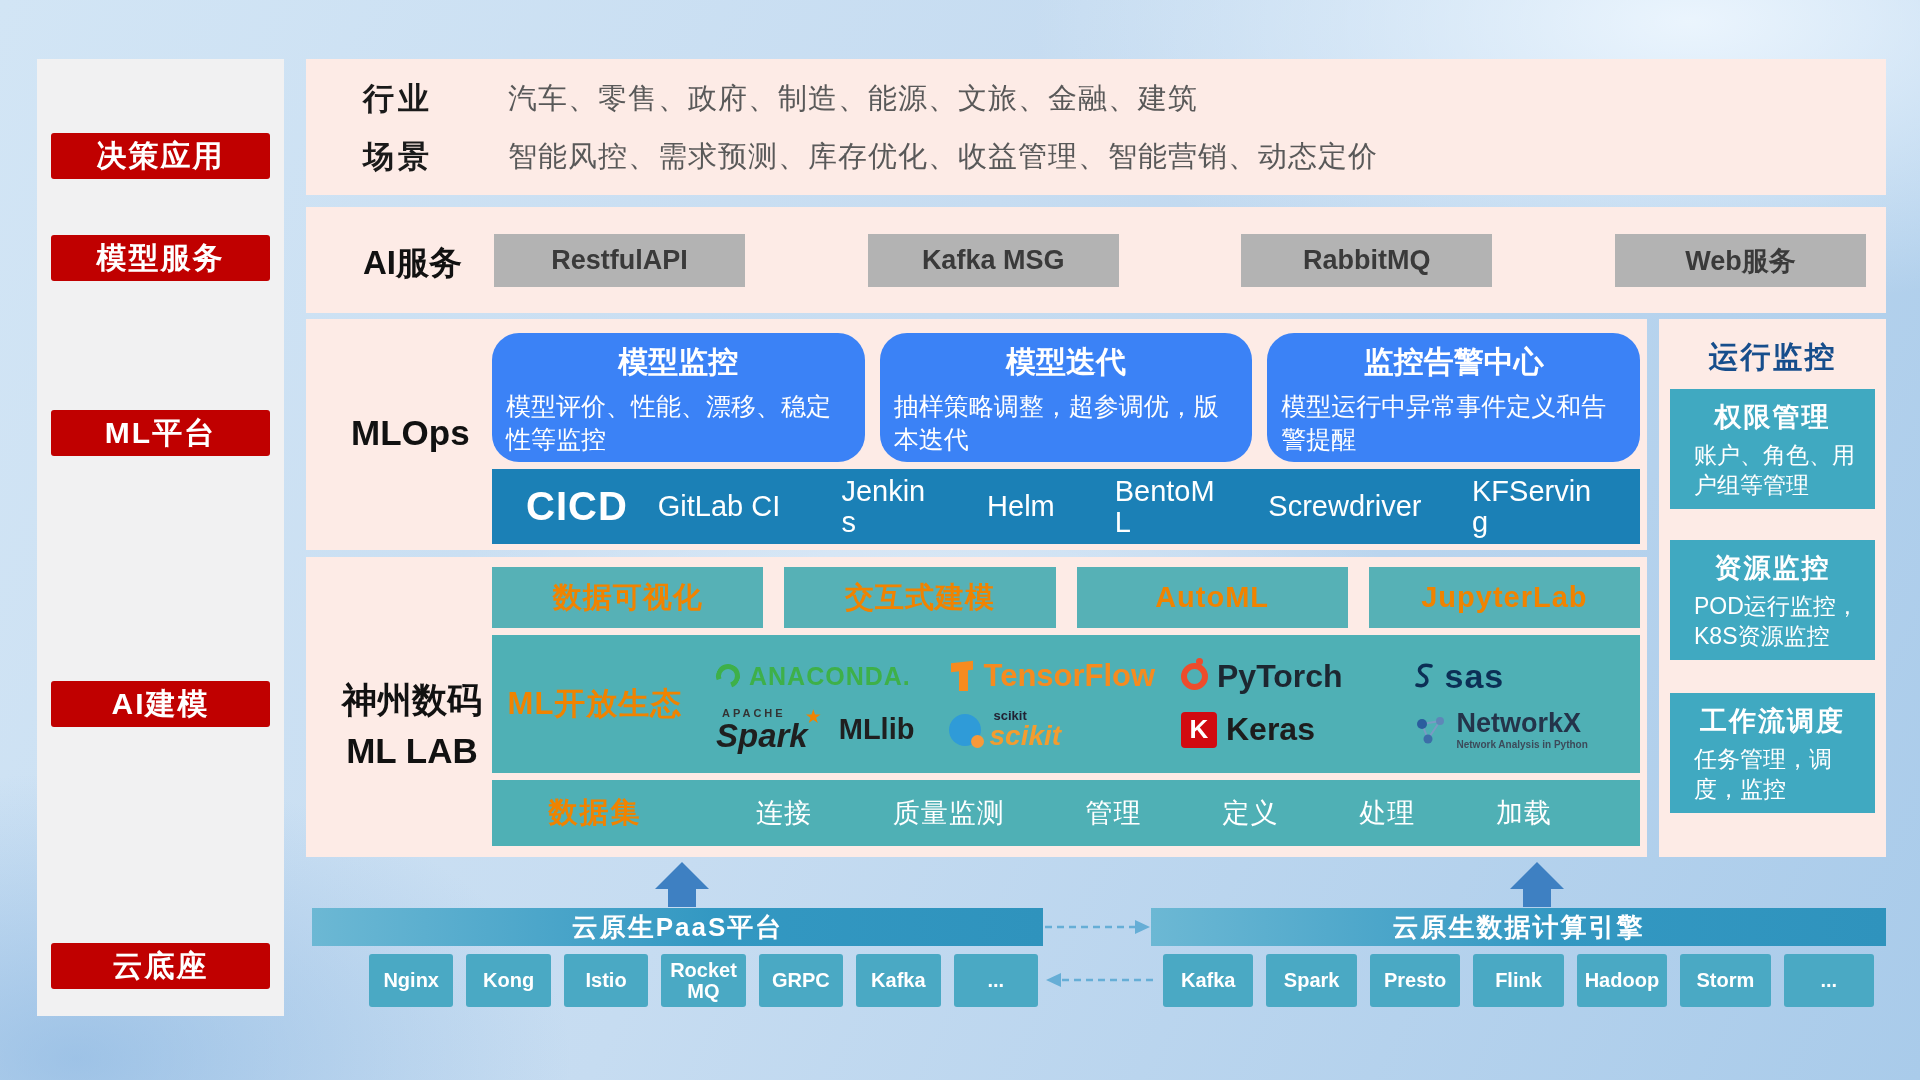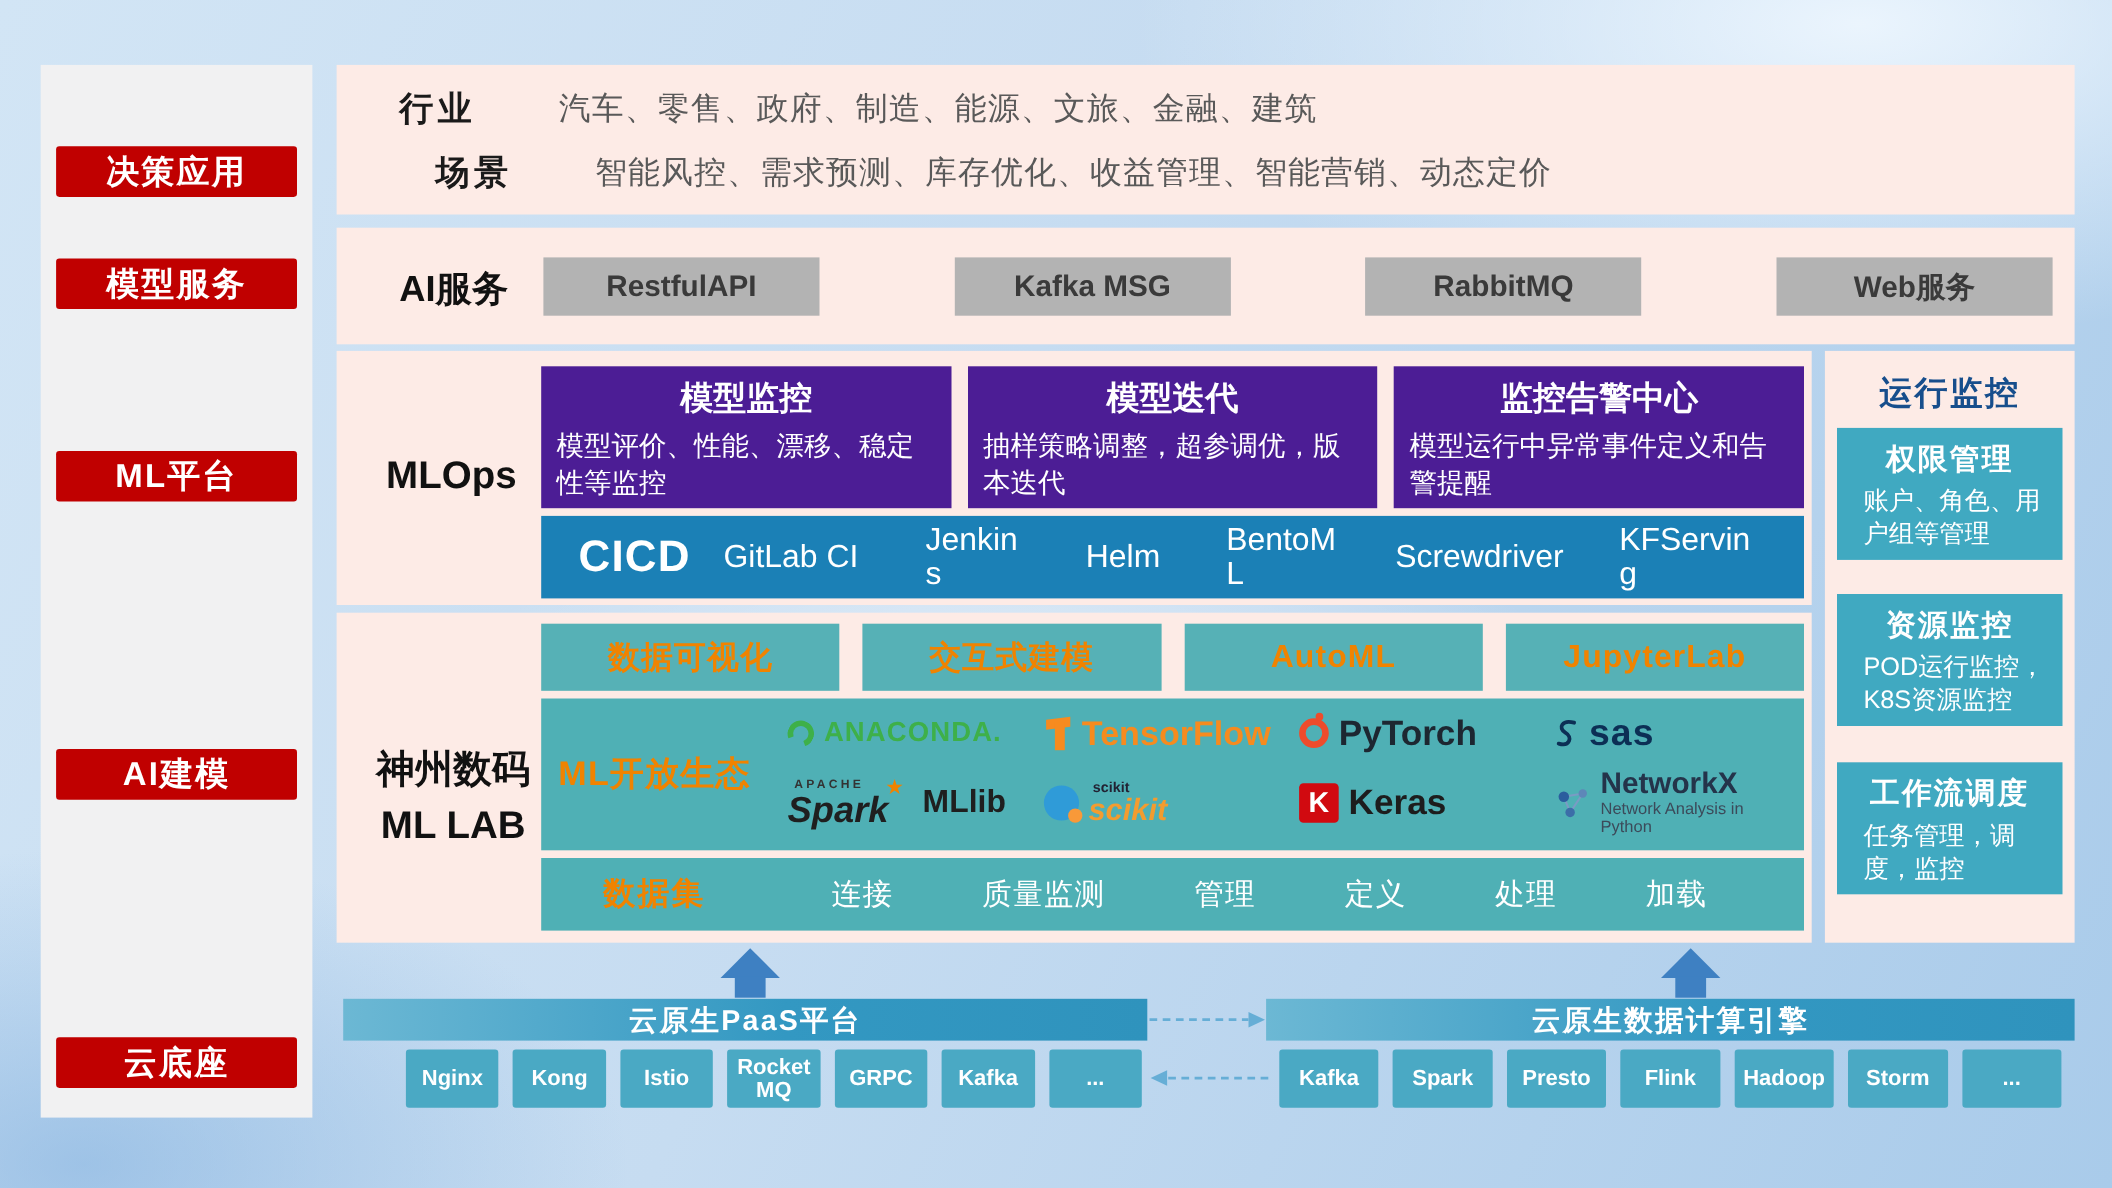--- a/index.html
+++ b/index.html
@@ -30,36 +30,36 @@
   
   .panel { position: absolute; background: #fdebe6; }
   #panel-industry { left: 306px; top: 59px;  width: 1580px; height: 136px; }
   #panel-aiservice { left: 306px; top: 207px; width: 1580px; height: 106px; }
   #panel-mlops { left: 306px; top: 319px; width: 1341px; height: 231px; }
   #panel-monitor { left: 1659px; top: 319px; width: 227px; height: 538px; }
   #panel-mllab { left: 306px; top: 557px; width: 1341px; height: 300px; }
 
   
   .ind-row { position: absolute; left: 57px; height: 48px; display: flex; align-items: center; }
-  .ind-row-1 { top: 16px; } .ind-row-2 { top: 74px; margin-left: 33px; }
+  .ind-row-1 { top: 16px; } .ind-row-2 { top: 74px; }
   .ind-label { width: 145px; font-size: 31px; font-weight: bold; color: #1a1a1a; letter-spacing: 4px; }
   .ind-text { font-size: 29px; color: #595959; letter-spacing: 1px; }
 
   
   .ais-label { position: absolute; left: 57px; top: 34px; font-size: 33px; font-weight: bold; color: #111; }
   .ais-buttons { position: absolute; left: 188px; top: 27px; width: 1372px; display: flex; justify-content: space-between; }
   .gray-btn {
     width: 251px; height: 53px; background: #b3b3b3; color: #3a3a3a;
     font-weight: bold; font-size: 27px; display: flex; align-items: center; justify-content: center;
   }
 
   
   .mlops-label { position: absolute; left: 45px; top: 94px; font-size: 35px; font-weight: bold; color: #111; }
   .mlops-cards { position: absolute; left: 186px; top: 14px; width: 1148px; height: 129px; display: flex; gap: 15px; }
-  .mlops-card { flex: 1; background: #4c1d95; color: #fff; padding: 9px 14px; }
+  .mlops-card { flex: 1; background: #3b82f6; color: #fff; padding: 9px 14px; border-radius: 27px; }
   .mlops-card .t { text-align: center; font-size: 30px; font-weight: bold; margin-bottom: 7px; }
   .mlops-card .d { font-size: 25px; line-height: 1.32; }
   .cicd-bar {
     position: absolute; left: 186px; top: 150px; width: 1148px; height: 75px;
     background: #1b80b6; color: #ffffff; display: flex; align-items: center;
   }
   .cicd-title { font-size: 40px; font-weight: bold; margin-left: 34px; margin-right: 30px; letter-spacing: 1px; }
   .cicd-items { flex: 1; display: flex; justify-content: space-between; align-items: center; padding-right: 38px; }
   .ci-item { font-size: 29px; line-height: 1.05; text-align: left; }
   .ci-0 { width: 136px; } .ci-1 { width: 98px; word-break: break-all; } .ci-2 { width: 80px; }
@@ -109,21 +109,21 @@
   .skl-icon::after { content: ""; position: absolute; width: 13px; height: 13px; background: #f89939; border-radius: 50%; right: -3px; bottom: -2px; }
   .skl-stack { display: flex; flex-direction: column; line-height: 1; }
   .skl-super { font-size: 13px; color: #223; font-weight: bold; margin-left: 4px; }
   .skl-main { font-size: 28px; font-weight: bold; font-style: italic; color: #f39c2f; }
 
   .keras-icon { width: 36px; height: 36px; background: #d10a10; border-radius: 4px; color: #fff; font-weight: bold; font-size: 26px; display: flex; align-items: center; justify-content: center; flex: 0 0 auto; }
   .keras-text { font-size: 32px; font-weight: bold; color: #1d1d1d; }
 
   .nx-stack { display: flex; flex-direction: column; line-height: 1.1; }
   .nx-main { font-size: 27px; font-weight: bold; color: #24344a; }
-  .nx-sub { font-size: 15px; color: #3c4a5a; }
+  .nx-sub { font-size: 10px; color: #3c4a5a; font-weight: bold; }
 
   .dataset-row { position: absolute; left: 186px; top: 223px; width: 1148px; height: 66px; background: #4fb0b5; display: flex; align-items: center; }
   .dataset-label { width: 206px; text-align: center; color: #f08300; font-weight: bold; font-size: 29px; letter-spacing: 2px; }
   .dataset-items { flex: 1; display: flex; justify-content: space-between; padding: 0 88px 0 58px; }
   .dataset-item { color: #fff; font-size: 27px; letter-spacing: 1px; }
 
   
   .up-arrow { position: absolute; width: 0; height: 0; border-left: 27px solid transparent; border-right: 27px solid transparent; border-bottom: 27px solid #3e80c2; }
   .up-arrow-stem { position: absolute; width: 28px; height: 19px; background: #3e80c2; }
   .ua1 { left: 655px; top: 862px; } .ua1s { left: 668px; top: 888px; }

